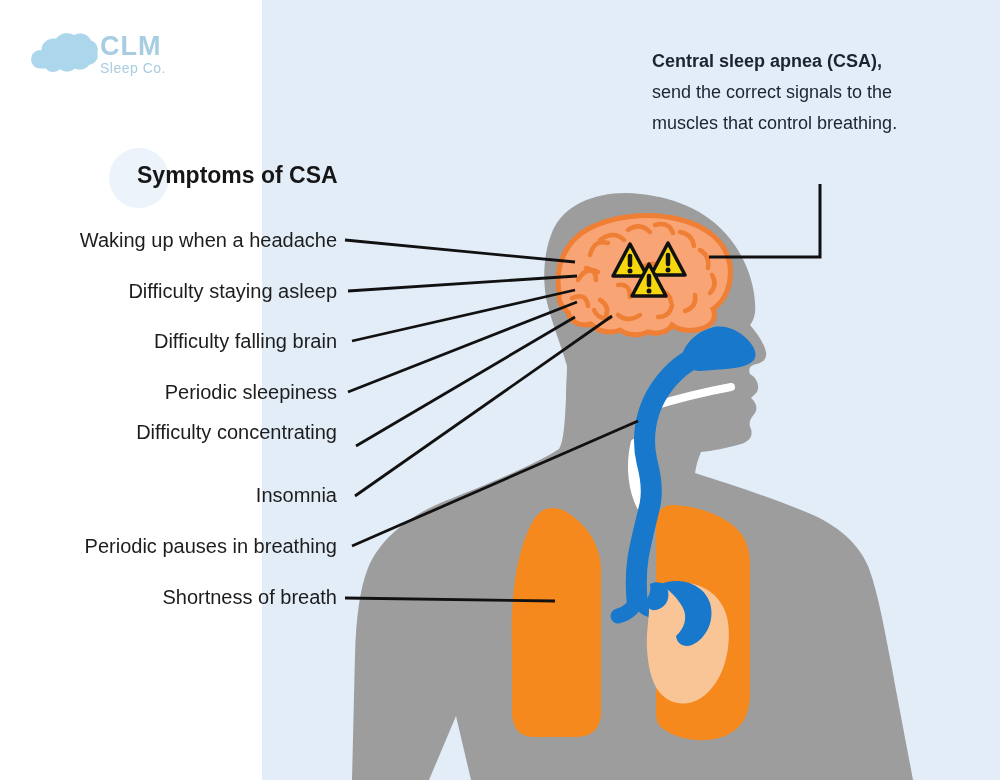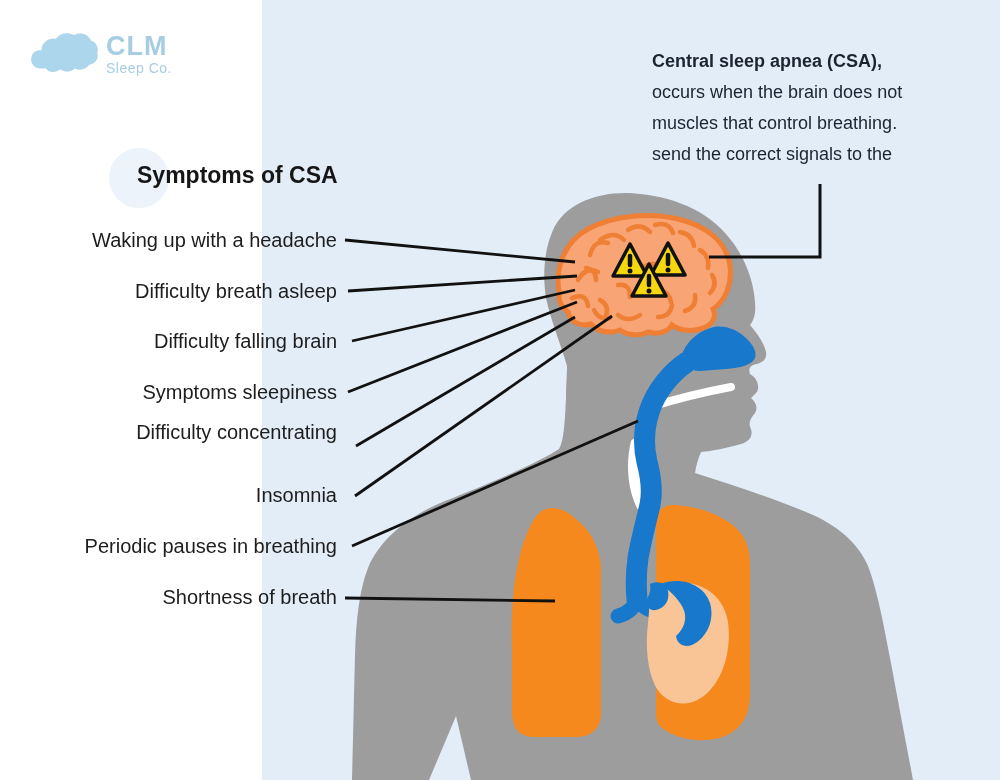--- a/index.html
+++ b/index.html
@@ -13,21 +13,21 @@
   .bg-panel{
     position:absolute;top:0;left:262px;width:738px;height:780px;
     background:#e2edf8;
   }
   .title-circle{
     position:absolute;left:109px;top:148px;width:60px;height:60px;
     border-radius:50%;background:#ecf3fa;
   }
   .illustration{position:absolute;left:0;top:0;}
   .logo{position:absolute;left:28px;top:30px;display:flex;align-items:center;}
-  .logo-text{margin-left:6px;color:#a6cde2;}
+  .logo-text{color:#a6cde2;}
   .logo-company{font-size:27px;font-weight:bold;letter-spacing:1px;line-height:26px;}
   .logo-tagline{font-size:14px;font-weight:normal;letter-spacing:0.5px;margin-top:1px;}
   .page-title{
     position:absolute;left:137px;top:162px;
     font-size:23px;font-weight:bold;color:#161616;white-space:nowrap;text-align:right;
   }
   .description{
     position:absolute;left:652px;top:46px;width:340px;
     font-size:18px;color:#1b2430;line-height:31px;
   }
@@ -227,27 +227,26 @@
     <div class="logo-text">
       <div class="logo-company">CLM</div>
       <div class="logo-tagline">Sleep Co.</div>
     </div>
   </div>
 
   <div class="page-title">Symptoms of CSA</div>
 
   <div class="description">
     <span class="heading">Central sleep apnea (CSA),</span>
-    <span class="line">occurs when the brain does not</span>
+    <span class="line">send the correct signals to the</span>
     <span class="line">muscles that control breathing.</span>
-    <span class="line">send the correct signals to the</span>
   </div>
 
-  <div class="symptom" style="top:240px">Waking up with a headache</div>
-  <div class="symptom" style="top:291px">Difficulty breath asleep</div>
+  <div class="symptom" style="top:240px">Waking up when a headache</div>
+  <div class="symptom" style="top:291px">Difficulty staying asleep</div>
   <div class="symptom" style="top:341px">Difficulty falling brain</div>
-  <div class="symptom" style="top:392px">Symptoms sleepiness</div>
+  <div class="symptom" style="top:392px">Periodic sleepiness</div>
   <div class="symptom" style="top:432px">Difficulty concentrating</div>
   <div class="symptom" style="top:495px">Insomnia</div>
   <div class="symptom" style="top:597px">Shortness of breath</div>
   <div class="symptom" style="top:546px">Periodic pauses in breathing</div>
 
 </div>
 
 </body></html>

